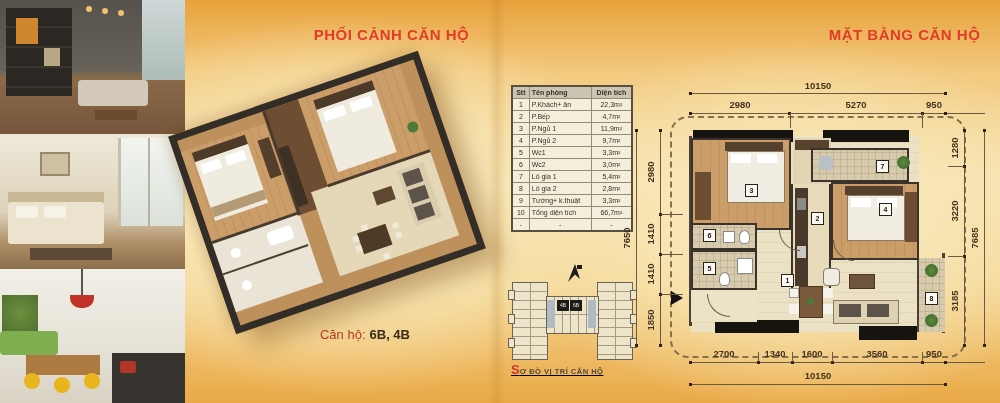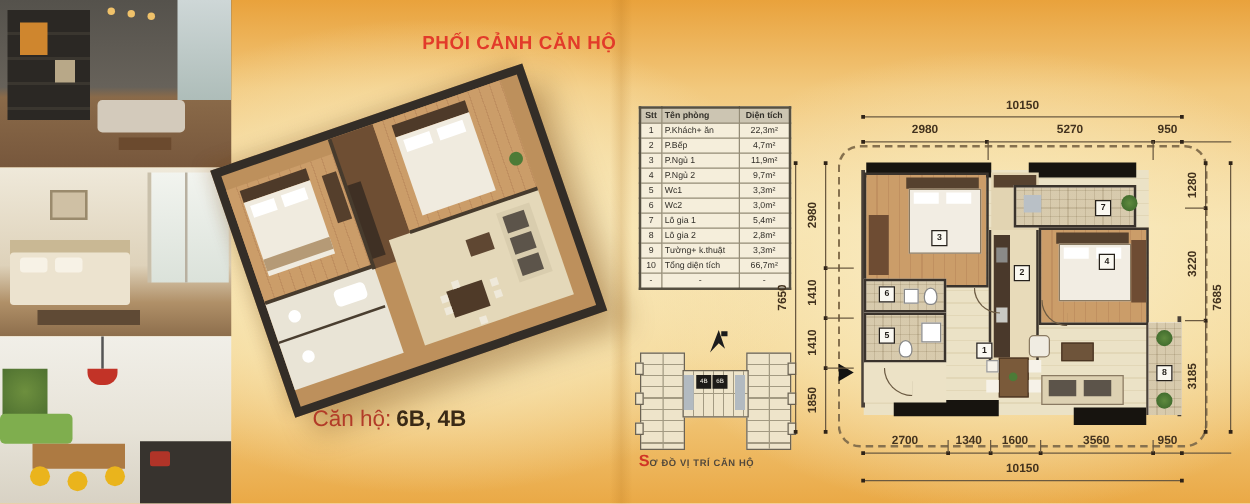--- a/index.html
+++ b/index.html
@@ -9,21 +9,21 @@
       radial-gradient(ellipse 300px 190px at 345px 205px, rgba(250,238,203,.95) 0%, rgba(248,230,180,.75) 55%, rgba(248,230,180,0) 100%),
       radial-gradient(ellipse 290px 185px at 800px 225px, rgba(250,238,203,.95) 0%, rgba(248,230,180,.7) 55%, rgba(248,230,180,0) 100%),
       linear-gradient(180deg,#e9a23c 0%, #f2c97e 18%, #f7e4b4 45%, #f4d694 70%, #eaa946 100%);
   }
   .abs{position:absolute;}
   
   .photo{position:absolute;left:0;width:185px;overflow:hidden;}
   
   .page-title{position:absolute;font-size:15px;font-weight:bold;color:#e23b2a;letter-spacing:.5px;text-align:center;white-space:nowrap;}
   
-  .info{position:absolute;left:250px;top:324px;width:230px;text-align:left;font-size:18px;line-height:22px;}
+  .info{position:absolute;left:250px;top:324px;width:230px;text-align:center;font-size:13px;line-height:22px;}
   .info .lbl{color:#b23b28;}
   .info .val{color:#3a2a16;font-weight:bold;margin-left:4px;}
   
   .area-table{position:absolute;left:511px;top:85px;width:122px;border-collapse:collapse;background:#f5eedb;border:2px solid #565042;color:#33302a;}
   .area-table td{border:1px solid #948c77;font-size:7px;padding:1px 2px;line-height:9px;}
   .area-table td.title-cell{font-size:8px;font-weight:bold;text-align:center;padding:3px 1px;background:#f3ebd5;}
   .area-table tr.hdr td{background:#ccc5b2;font-weight:bold;}
   .area-table td.c{text-align:center;}
   
   .dl{position:absolute;background:#6b5a40;}
@@ -85,21 +85,21 @@
     <div class="abs" style="left:2px;top:26px;width:36px;height:52px;background:radial-gradient(circle at 50% 35%,#6d8f3e 0%,#4e7030 70%,rgba(0,0,0,0) 72%);"></div>
     <div class="abs" style="left:0;top:62px;width:58px;height:24px;background:#7fae4e;border-radius:4px;"></div>
     <div class="abs" style="left:81px;top:0;width:2px;height:26px;background:#555;"></div>
     <div class="abs" style="left:70px;top:26px;width:24px;height:13px;background:#c23327;border-radius:0 0 10px 10px;"></div>
     <div class="abs" style="left:26px;top:86px;width:74px;height:20px;background:#ad7a42;"></div>
     <div class="abs" style="left:24px;top:104px;width:16px;height:16px;border-radius:50%;background:#eab41c;box-shadow:30px 4px 0 #eab41c, 60px 0 0 #eab41c;"></div>
     <div class="abs" style="left:112px;top:84px;width:73px;height:50px;background:#37332e;"></div>
     <div class="abs" style="left:120px;top:92px;width:16px;height:12px;background:#b03428;border-radius:2px;"></div>
   </div>
 
-  <div class="page-title" style="left:323px;top:26px;width:185px;">PHỐI CẢNH CĂN HỘ</div>
+  <div class="page-title" style="left:299px;top:26px;width:185px;">PHỐI CẢNH CĂN HỘ</div>
 
   <div>
     <div class="persp-inner">
       <div class="abs wood" style="left:0;top:12px;width:92px;height:96px;"></div>
       <div class="abs" style="left:10px;top:16px;width:56px;height:10px;background:#4e3a29;"></div>
       <div class="abs" style="left:10px;top:26px;width:56px;height:62px;background:#f0ebdf;"></div>
       <div class="abs" style="left:14px;top:30px;width:20px;height:10px;background:#ffffff;box-shadow:26px 0 0 #ffffff;"></div>
       <div class="abs" style="left:10px;top:74px;width:56px;height:10px;background:#b59a76;"></div>
       <div class="abs" style="left:76px;top:26px;width:12px;height:40px;background:#553f2c;"></div>
       <div class="abs" style="left:92px;top:0;width:36px;height:110px;background:#6e4e33;"></div>
@@ -211,25 +211,26 @@
       <div class="midline"></div>
     </div>
     <div class="tab" style="left:630px;top:290px;"></div>
     <div class="tab" style="left:630px;top:314px;"></div>
     <div class="tab" style="left:630px;top:338px;"></div>
     <div class="abs" style="left:546px;top:296px;width:51px;height:36px;background:#eee4ca;border:1px solid #6b6354;background-image:repeating-linear-gradient(90deg,rgba(0,0,0,0) 0 7px,#a39a82 7px 8px),linear-gradient(180deg,rgba(0,0,0,0) 0 17px,#a39a82 17px 18px,rgba(0,0,0,0) 18px);"></div>
     <div class="abs" style="left:547px;top:300px;width:8px;height:28px;background:#b2bac1;"></div>
     <div class="abs" style="left:588px;top:300px;width:8px;height:28px;background:#b2bac1;"></div>
     <div class="unit-cell" style="left:557px;top:300px;">4B</div>
     <div class="unit-cell" style="left:570px;top:300px;">6B</div>
-    <div class="caption" style="left:511px;top:360px;">
+    <div class="caption" style="left:511px;top:360px;text-decoration:underline;">
       <span class="big-s">S</span><span class="rest">Ơ ĐỒ VỊ TRÍ CĂN HỘ</span>
     </div>
   </div>
 
+  <div class="page-title" style="left:812px;top:26px;width:185px;">MẶT BẰNG CĂN HỘ</div>
 
   <div class="abs" style="left:670px;top:116px;width:292px;height:238px;border:2px dashed #86714e;border-radius:18px;"></div>
 
   <div class="abs" style="left:671px;top:291px;width:0;height:0;border-top:7px solid transparent;border-bottom:7px solid transparent;border-left:12px solid #131313;"></div>
 
   <div class="abs" style="left:683px;top:128px;width:265px;height:218px;">
     <div class="room cream" style="left:8px;top:8px;width:228px;height:196px;"></div>
 
     <div class="wall" style="left:10px;top:2px;width:100px;height:12px;"></div>
     <div class="wall" style="left:140px;top:2px;width:86px;height:12px;"></div>

